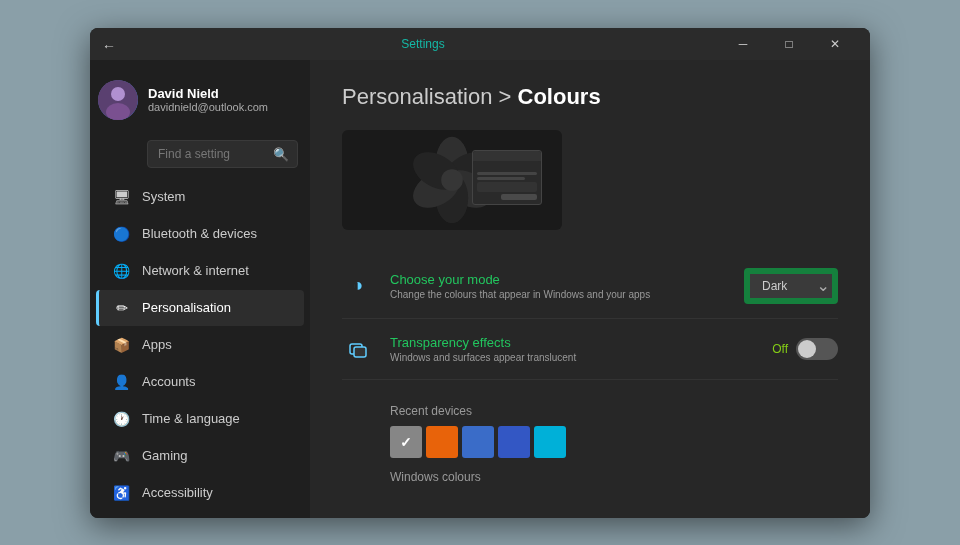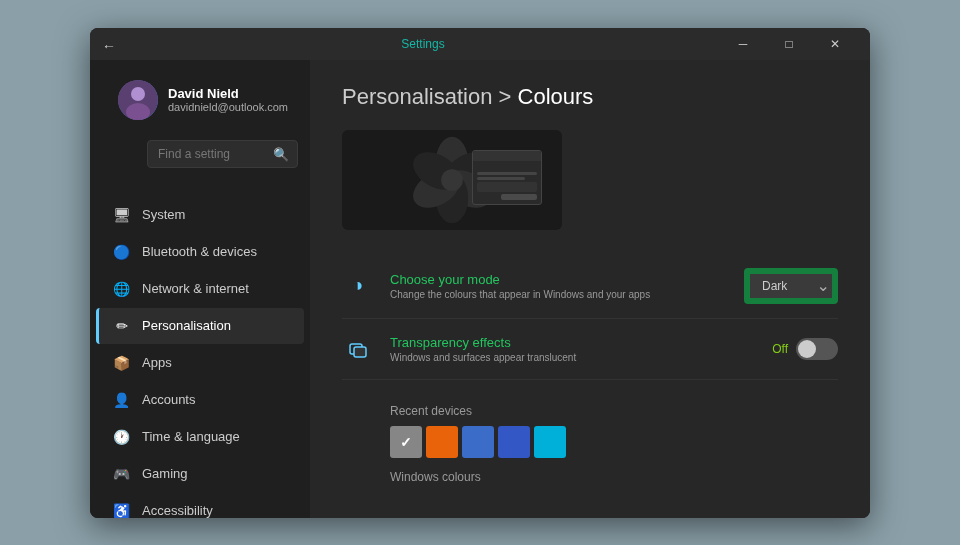--- a/index.html
+++ b/index.html
@@ -68,41 +68,41 @@
       background: #1f1f1f;
       display: flex;
       flex-direction: column;
       flex-shrink: 0;
       overflow-y: auto;
       padding-top: 8px;
     }
     .profile {
       display: flex;
       align-items: center;
-      padding: 12px 28px;
+      padding: 12px 8px;
       margin-bottom: 8px;
     }
     .avatar {
       width: 40px;
       height: 40px;
       border-radius: 50%;
       background: linear-gradient(135deg, #6a4f8c, #3a7bd5);
       margin-right: 10px;
       flex-shrink: 0;
       overflow: hidden;
       display: flex;
       align-items: center;
       justify-content: center;
       font-size: 18px;
     }
     .profile-info { display: flex; flex-direction: column; }
     .profile-name { font-size: 13px; color: #fff; font-weight: 600; }
     .profile-email { font-size: 11px; color: #aaa; }
     .search-bar {
-      margin: 0 12px 28px;
+      margin: 0 12px 10px;
       position: relative;
       padding-left: 45px;
     }
     .search-input {
       width: 100%;
       background: #2d2d2d;
       border: 1px solid #3a3a3a;
       border-radius: 4px;
       color: #ccc;
       padding: 6px 28px 6px 10px;
@@ -153,21 +153,21 @@
     }
     .page-header {
       margin-bottom: 20px;
     }
     .breadcrumb {
       font-size: 22px;
       color: #ccc;
       font-weight: 300;
     }
     .breadcrumb .current {
-      font-weight: 400;
+      font-weight: 700;
       color: #fff;
     }
     .preview-image {
       width: 220px;
       height: 100px;
       background: #1a1a1a;
       border-radius: 6px;
       margin-bottom: 24px;
       overflow: hidden;
       position: relative;

